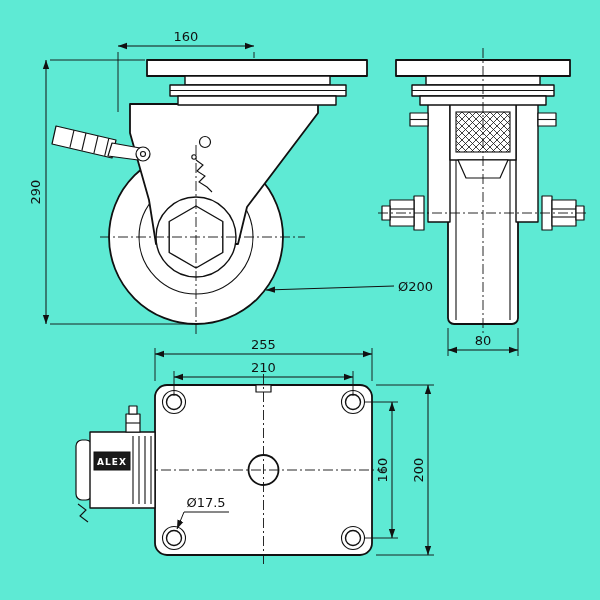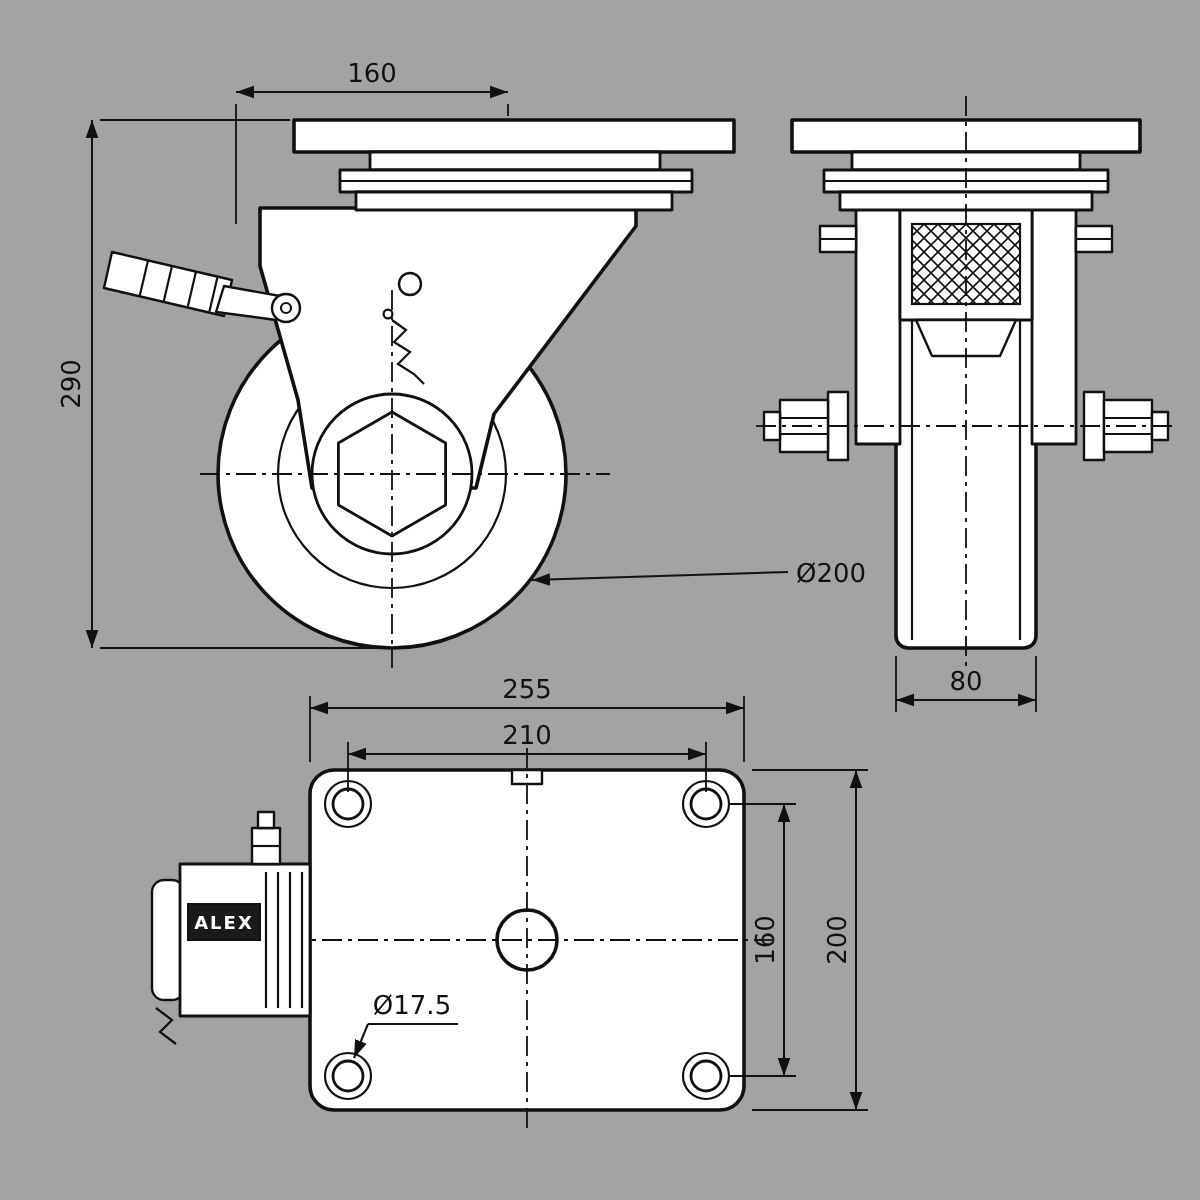--- a/index.html
+++ b/index.html
@@ -1,16 +1,16 @@
 <!DOCTYPE html>
 <html><head>
 <meta charset="utf-8">
 <style>
   html,body{margin:0;padding:0;background:#fff;}
-  .canvas{width:600px;height:600px;position:relative;background:#a3a3a3;overflow:hidden;}
+  .canvas{width:600px;height:600px;position:relative;background:#5eead4;overflow:hidden;}
   svg{position:absolute;left:0;top:0;}
   .ol  {fill:#fff;stroke:#111;stroke-width:1.8;stroke-linejoin:round;}
   .ol2 {fill:#fff;stroke:#111;stroke-width:1.4;stroke-linejoin:round;}
   .thin{fill:none;stroke:#111;stroke-width:1.1;}
   .det {fill:#fff;stroke:#111;stroke-width:1.2;stroke-linejoin:round;}
   .cl  {fill:none;stroke:#111;stroke-width:0.9;stroke-dasharray:10 3 2 3;}
   .dim {fill:none;stroke:#111;stroke-width:1;}
   .ext {fill:none;stroke:#111;stroke-width:0.9;}
   .dtext{font-family:"DejaVu Sans",sans-serif;font-size:13px;fill:#111;text-anchor:middle;}
   .brand{font-family:"DejaVu Sans",sans-serif;font-size:9px;font-weight:bold;fill:#fff;text-anchor:middle;letter-spacing:1px;}

